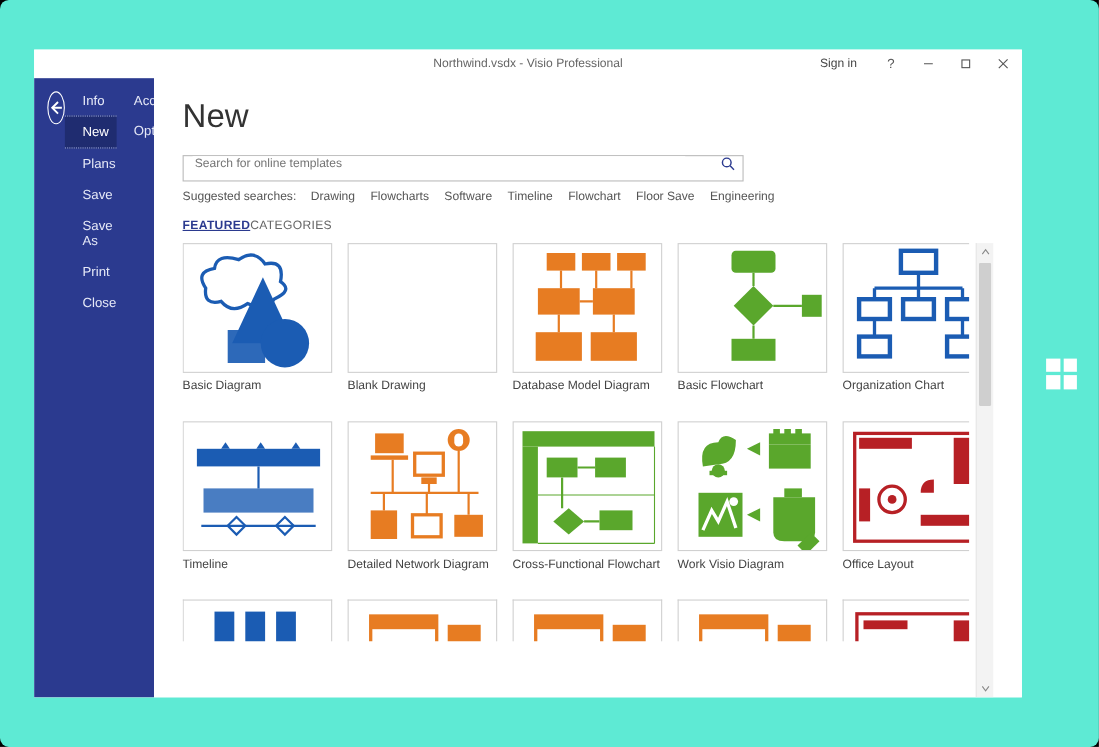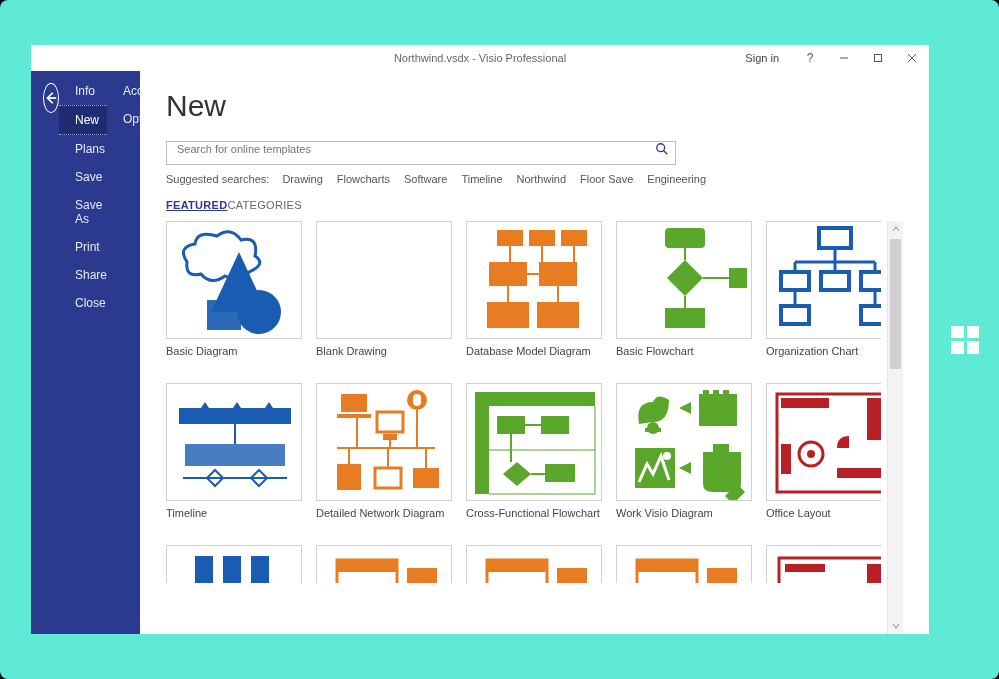--- a/index.html
+++ b/index.html
@@ -256,21 +256,20 @@
             <line x1="4" y1="8" x2="14" y2="8" stroke="#fff" stroke-width="2"></line>
           </svg>
         </div>
         <div id="side-main">
             <div class="side-item">Info</div>
             <div class="side-item selected">New</div>
             <div class="side-item">Plans</div>
             <div class="side-item">Save</div>
             <div class="side-item">Save As</div>
             <div class="side-item">Print</div>
-            <div class="side-item">Share</div>
             <div class="side-item">Close</div>
           </div>
         <div class="side-spacer"></div>
         <div id="side-lower">
             <div class="side-item">Account</div>
             <div class="side-item">Options</div>
           </div>
       </div>
 
       <div class="main">
@@ -281,21 +280,21 @@
           <span class="search-icon">
             <svg width="14" height="14" viewBox="0 0 16 16">
                 <circle cx="6.5" cy="6.5" r="4.5" fill="none" stroke="currentColor" stroke-width="1.5"></circle>
                 <line x1="10" y1="10" x2="14" y2="14" stroke="currentColor" stroke-width="1.5"></line>
               </svg>
           </span>
         </div>
 
         <div class="suggested">
           <span class="lbl">Suggested searches:</span>
-          <span id="suggested-links"><a>Drawing</a><a>Flowcharts</a><a>Software</a><a>Timeline</a><a>Northwind</a><a>Floor Save</a><a>Engineering</a></span>
+          <span id="suggested-links"><a>Drawing</a><a>Flowcharts</a><a>Software</a><a>Timeline</a><a>Flowchart</a><a>Floor Save</a><a>Engineering</a></span>
         </div>
 
         <div class="tabs">
           <span id="tabs-host"><span class="tab active">FEATURED</span><span class="tab">CATEGORIES</span></span>
         </div>
 
         <svg class="cursor-icon" viewBox="0 0 14 18">
           <path d="M1 1 L1 14 L4.5 11 L7 17 L9 16 L6.5 10.5 L11 10.5 Z" fill="#fff" stroke="#000" stroke-width="1"></path>
         </svg>
 

